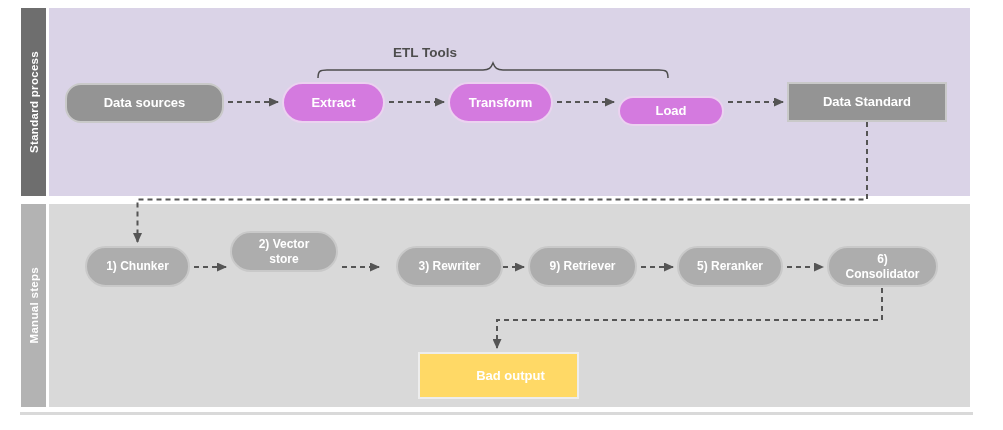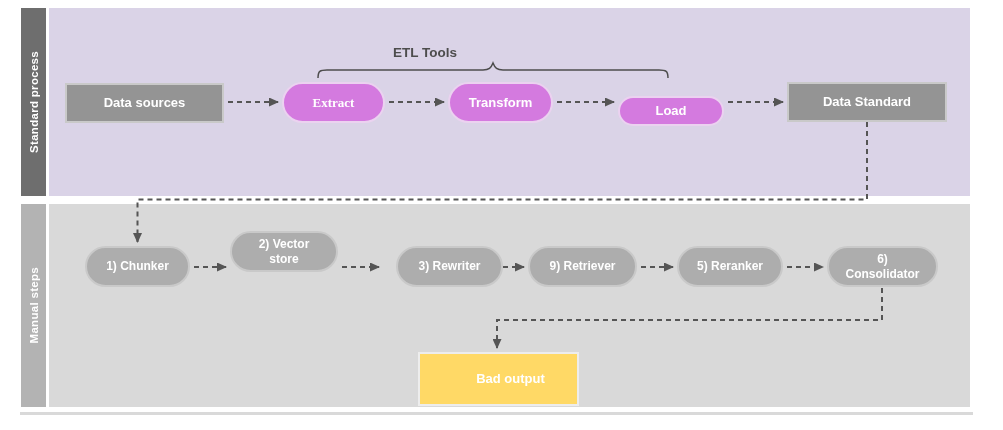--- a/index.html
+++ b/index.html
@@ -83,34 +83,34 @@
     border-radius: 21px;
     font-size: 12px;
     padding: 0 13px;
   }
   .rect-yellow {
     background: var(--bad-output-bg, #FFD966);
     border: 2px solid #EDEDED;
     font-size: 13px;
   }
 
-  #node-data-sources   { left: 65px;  top: 83px;  width: 159px; height: 40px; }
-  #node-extract        { left: 282px; top: 82px;  width: 103px; height: 41px; font-family: Liberation Serif, serif; }
+  #node-data-sources   { left: 65px;  top: 83px;  width: 159px; height: 40px; border-radius: 16px; }
+  #node-extract        { left: 282px; top: 82px;  width: 103px; height: 41px; }
   #node-transform      { left: 448px; top: 82px;  width: 105px; height: 41px; }
   #node-load           { left: 618px; top: 96px;  width: 106px; height: 30px; }
   #node-data-warehouse { left: 787px; top: 82px;  width: 160px; height: 40px; }
 
   #node-chunker        { left: 85px;  top: 246px; width: 105px; height: 41px; text-align: center; }
   #node-vector-store   { left: 230px; top: 231px; width: 108px; height: 41px; }
   #node-rewriter       { left: 396px; top: 246px; width: 107px; height: 41px; }
   #node-retriever      { left: 528px; top: 246px; width: 109px; height: 41px; }
   #node-reranker       { left: 677px; top: 246px; width: 106px; height: 41px; }
   #node-consolidator   { left: 827px; top: 246px; width: 111px; height: 41px; }
 
-  #node-bad-output     { left: 418px; top: 352px; width: 161px; height: 54px; padding-left: 24px; }
+  #node-bad-output     { left: 418px; top: 352px; width: 161px; height: 47px; padding-left: 24px; }
 
   .etl-tools-label {
     position: absolute;
     left: 393px; top: 45px; width: 200px;
     text-align: left;
     color: #4D4D4D;
     font-weight: bold;
     font-size: 13.5px;
     z-index: 2;
   }

